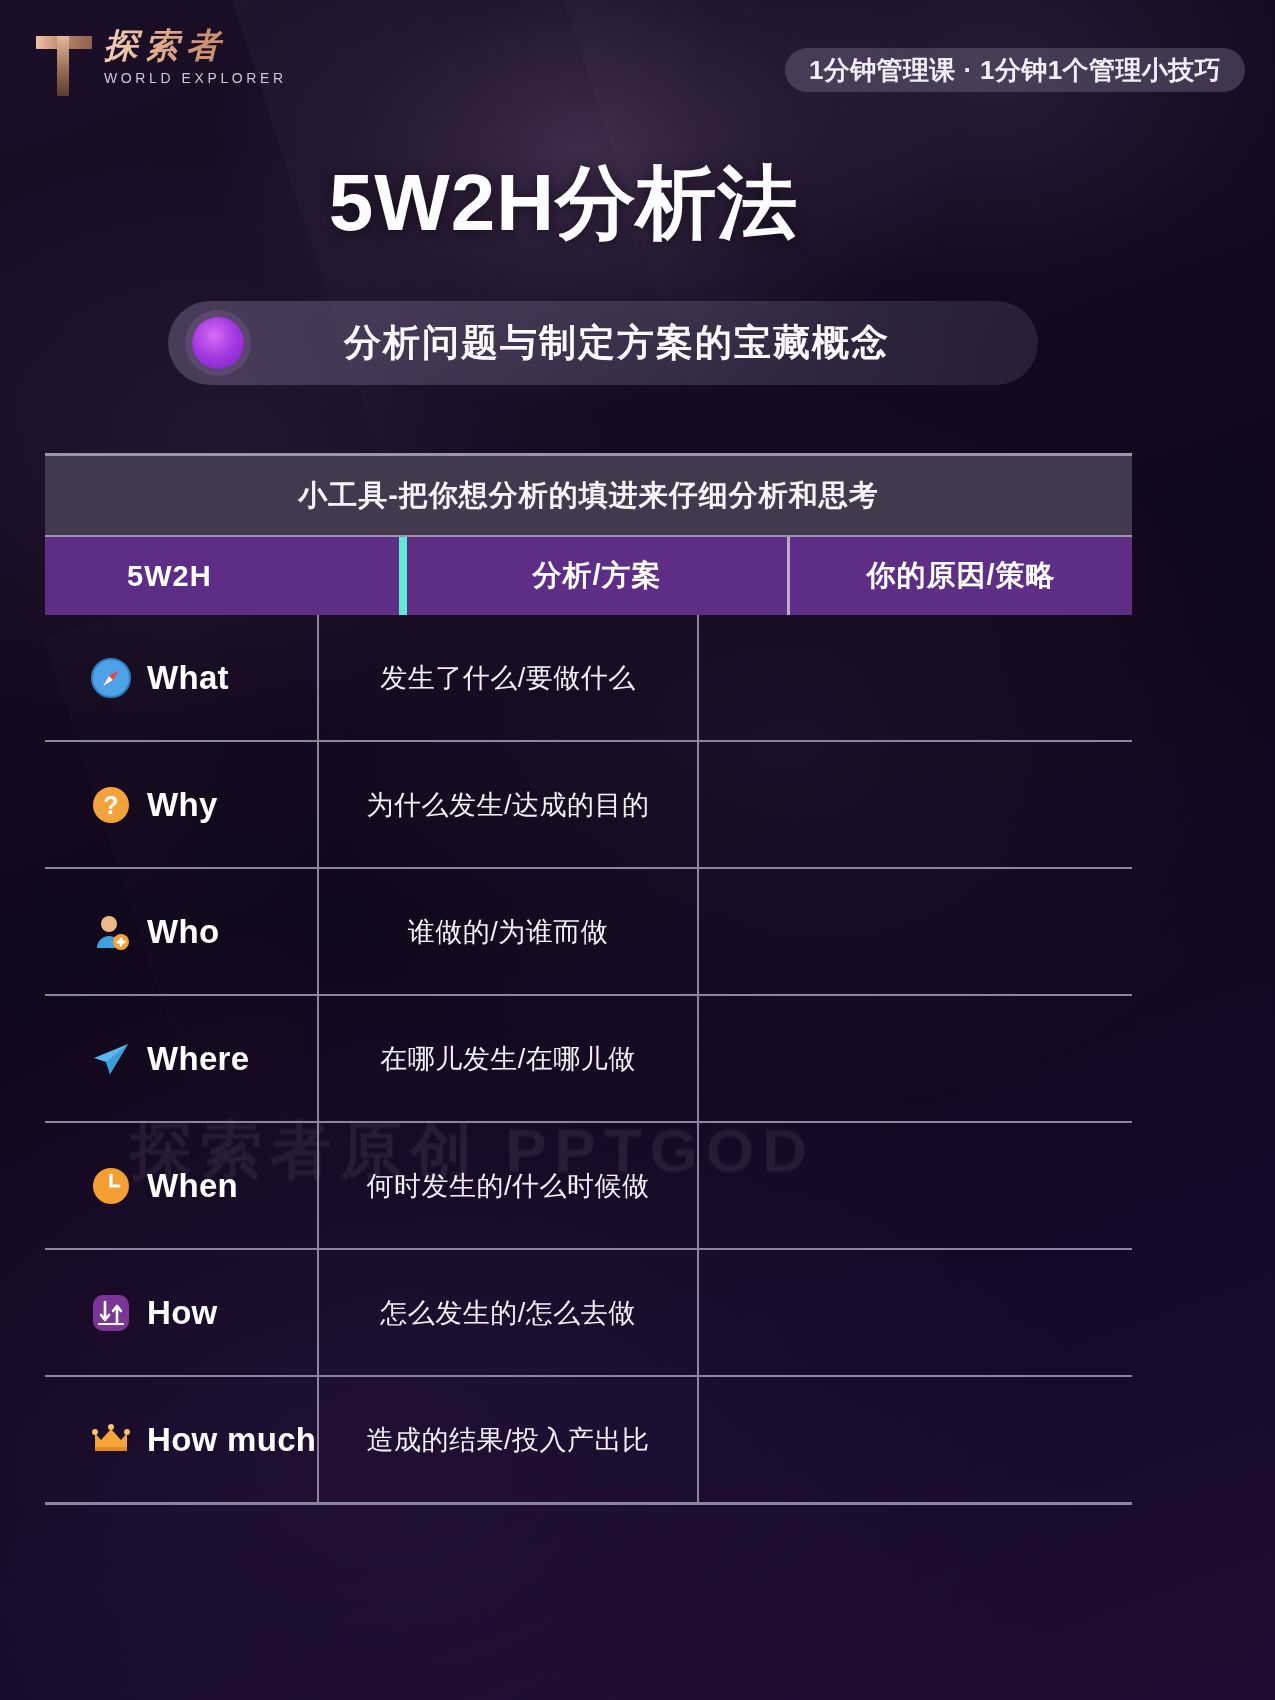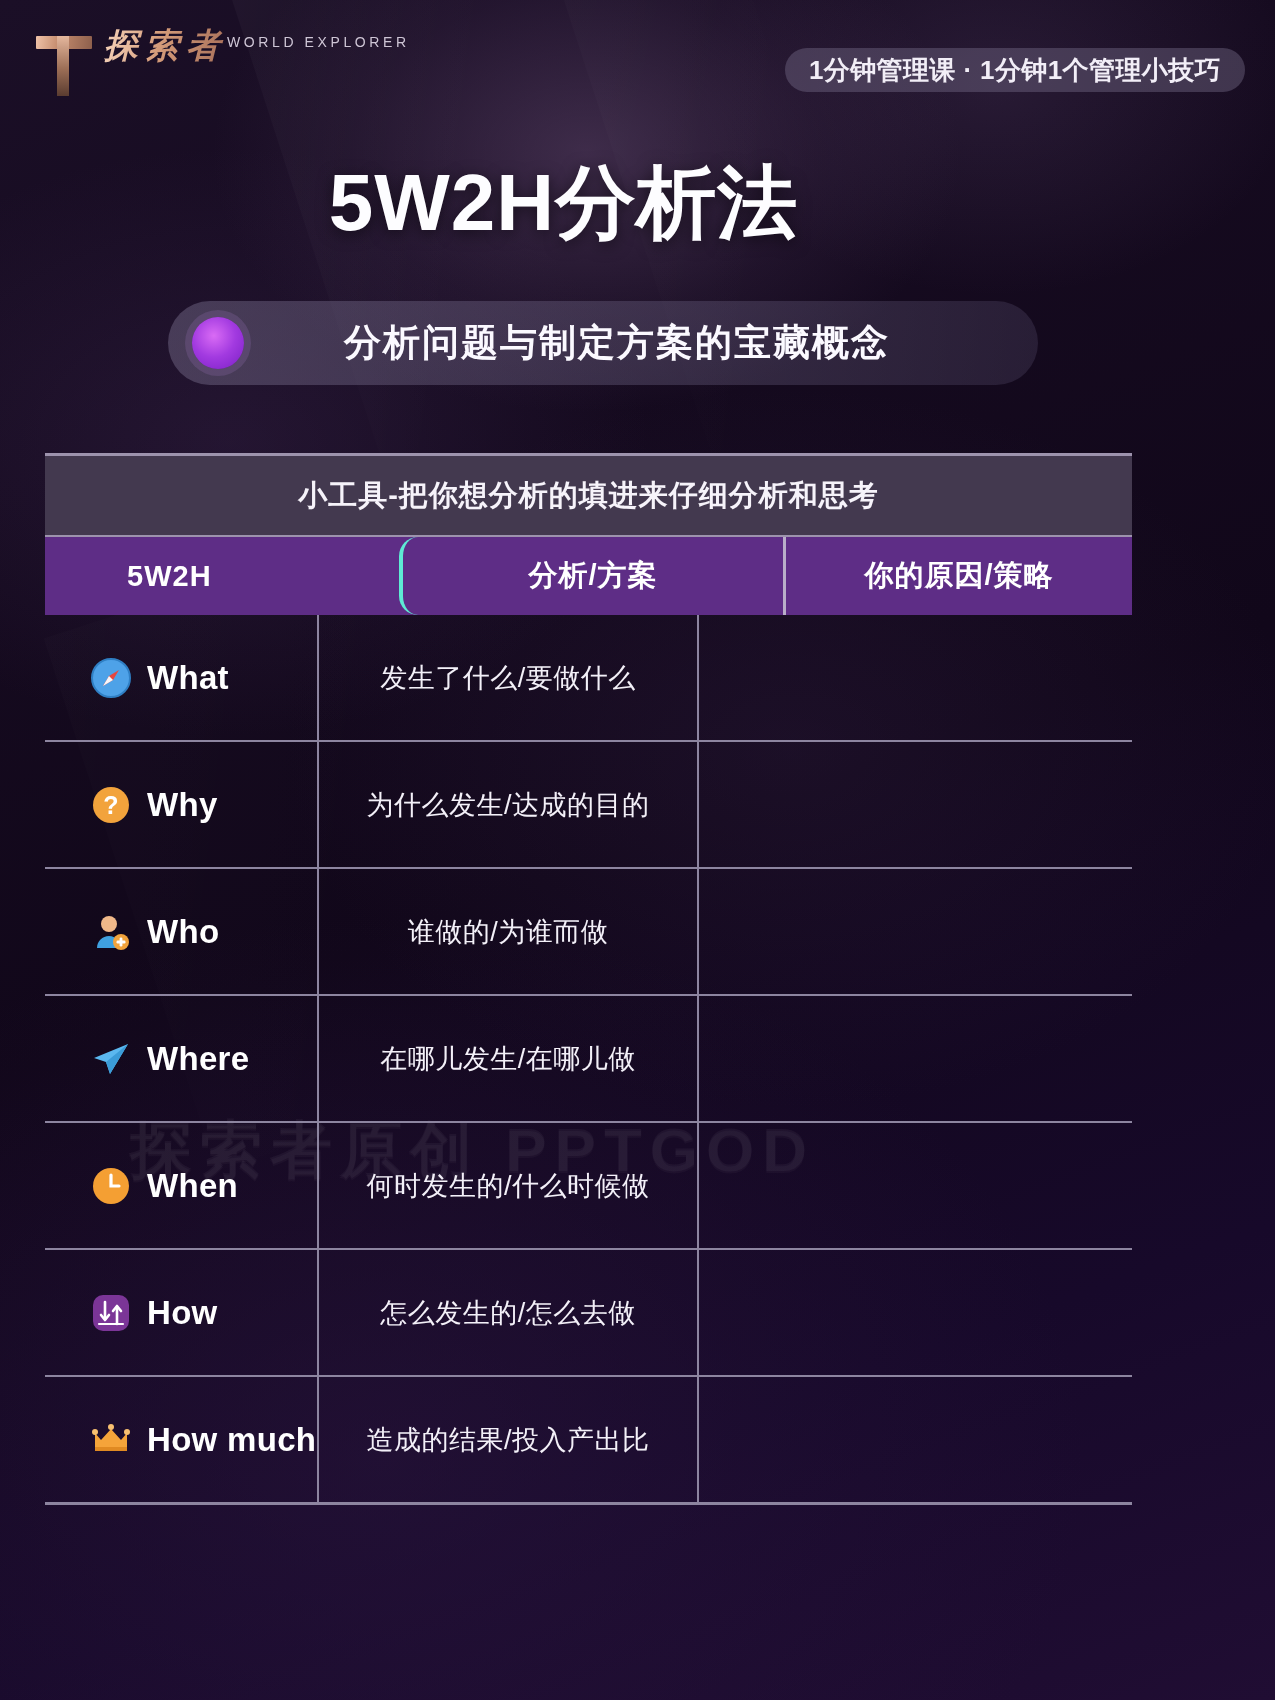--- a/index.html
+++ b/index.html
@@ -35,21 +35,21 @@
   }
   #logoT .tbar{
     position:absolute;left:0;top:8px;width:56px;height:13px;
     background:linear-gradient(100deg,#f0c3a9 0%,#c58c6e 40%,#8d5f4c 100%);
     border-radius:1px;
   }
   #logoT .tstem{
     position:absolute;left:21px;top:8px;width:12px;height:60px;
     background:linear-gradient(180deg,#e5b79d 0%,#9c6e56 55%,#5a3c30 100%);
   }
-  #logoWords{display:flex;flex-direction:row;}
+  #logoWords{display:flex;flex-direction:column;}
   #logoCn{
     font-size:34px;font-weight:bold;font-style:italic;letter-spacing:7px;
     background:linear-gradient(100deg,#f6d3bb 0%,#d49b79 45%,#a8705a 100%);
     -webkit-background-clip:text;background-clip:text;color:transparent;
     line-height:1.05;
   }
   #logoEn{
     font-size:14px;letter-spacing:3.6px;color:#cfc6d6;margin-top:6px;
     font-weight:500;
   }
@@ -105,21 +105,21 @@
     color:#f6f3fa;font-size:29px;font-weight:bold;letter-spacing:1px;
   }
   #colHead{
     display:flex;height:78px;background:#5e2d86;
   }
   #colHead .ch{
     display:flex;align-items:center;color:#ffffff;font-size:29px;font-weight:bold;
     letter-spacing:1px;
   }
   #colHead .ch0{width:272px;padding-left:82px;}
-  #colHead .ch1{width:380px;justify-content:center;border-left:4px solid #5eead4;border-radius:19px;}
+  #colHead .ch1{width:380px;justify-content:center;border-left:8px solid #5eead4;}
   #colHead .ch2{flex:1;justify-content:center;border-left:3px solid #b9aec9;}
 
   .row{display:flex;height:125px;border-bottom:2px solid #8d85a0;}
   .row:last-child{border-bottom:3px solid #8d85a0;}
   .cell-label{
     width:272px;display:flex;align-items:center;padding-left:45px;
     box-sizing:border-box;
   }
   .cell-mid{
     width:380px;display:flex;align-items:center;justify-content:center;

